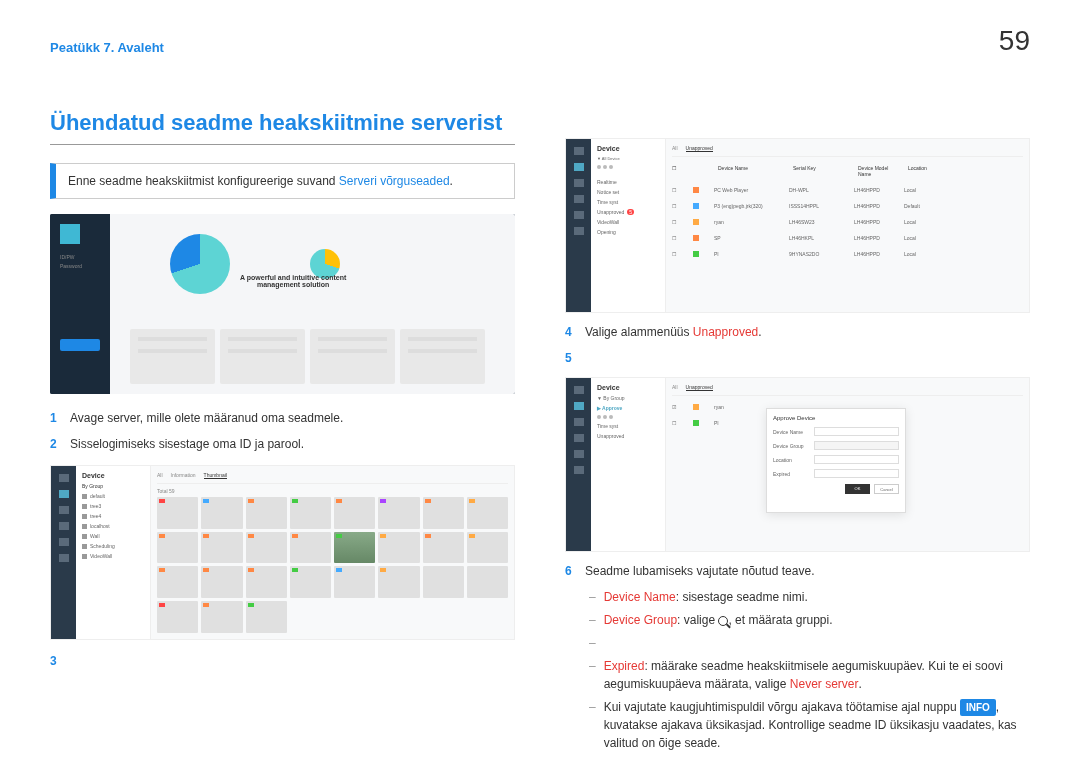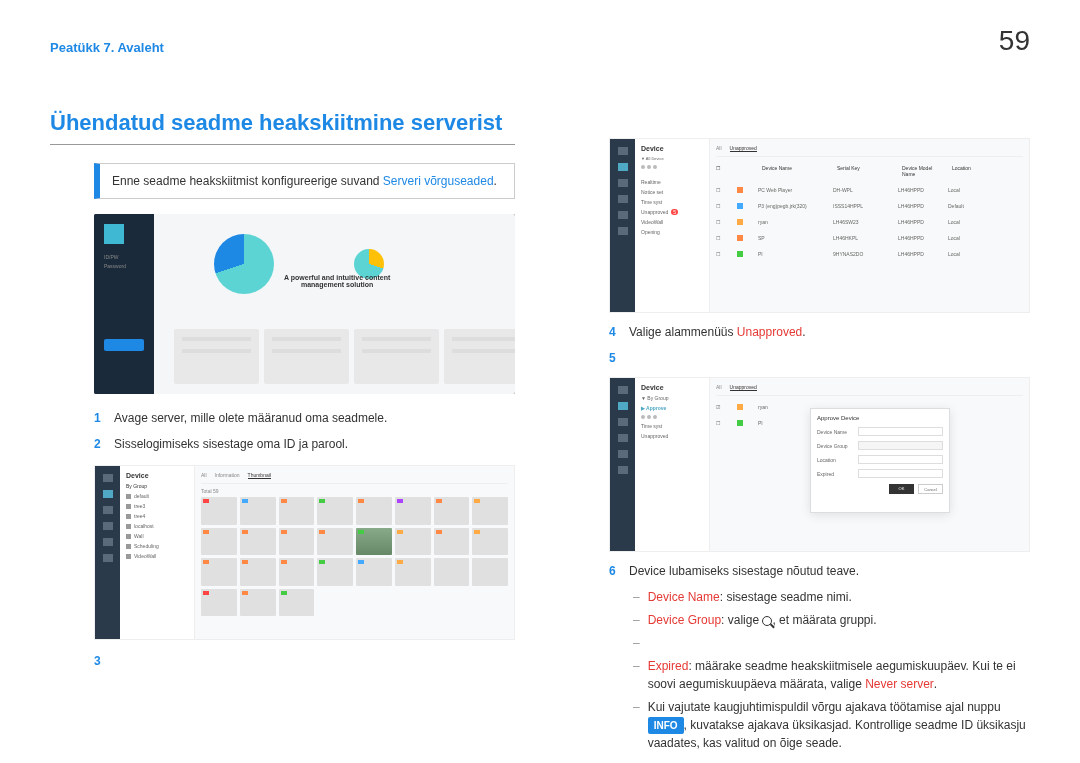--- a/index.html
+++ b/index.html
@@ -2,21 +2,21 @@
 <html><head>
 <meta charset="utf-8">
 <style>
 * { margin: 0; padding: 0; box-sizing: border-box; }
 body { font-family: Arial, sans-serif; background: #e8eff8; width: 1080px; height: 763px; position: relative; }
 .page { background: #fff; width: 1080px; height: 763px; padding: 40px 50px; position: relative; }
 .header-link { color: #1e88e5; font-size: 13px; font-weight: 600; }
 .page-num { position: absolute; top: 25px; right: 50px; font-size: 28px; color: #333; font-weight: 500; }
 .main-title { color: #1e88e5; font-size: 22px; font-weight: 600; margin-top: 55px; border-bottom: 1px solid #999; padding-bottom: 8px; width: 465px; }
 .cols { display: flex; gap: 50px; margin-top: 18px; }
-.col { width: 465px; margin-left: 44px; }
+.col { width: 465px; }
 .info-box { border: 1px solid #ccc; border-left: 6px solid #1e88e5; padding: 10px 12px; font-size: 12px; color: #333; }
 .info-box .link { color: #1e88e5; }
 .screenshot { background: #3a4a5a; width: 100%; height: 180px; margin: 15px 0; display: flex; border-radius: 2px; overflow: hidden; }
 .ss-sidebar { width: 60px; background: #1a2a3a; position: relative; }
 .ss-logo { width: 20px; height: 20px; background: #3fb8d4; margin: 10px; }
 .ss-btn { width: 40px; height: 12px; background: #1e88e5; margin: 70px 10px 5px; border-radius: 2px; }
 .ss-text { color: #888; font-size: 5px; margin: 3px 10px; }
 .ss-main { flex: 1; background: #f5f6f8; position: relative; }
 .pie1 { width: 60px; height: 60px; border-radius: 50%; background: conic-gradient(#5dd4d4 0 70%, #1e88e5 70% 100%); position: absolute; top: 20px; left: 60px; }
 .pie2 { width: 30px; height: 30px; border-radius: 50%; background: conic-gradient(#ffc107 0 30%, #5dd4d4 30% 100%); position: absolute; top: 35px; left: 200px; }
@@ -401,21 +401,21 @@
               </div>
             <div class="modal-btns">
                 <div class="mbtn primary">OK</div>
                 <div class="mbtn sec">Cancel</div>
               </div>
           </div>
         </div>
       </div>
       <div class="ol-item">
           <span class="ol-num">6</span>
-          <span>Device lubamiseks sisestage nõutud teave.</span>
+          <span>Seadme lubamiseks vajutate nõutud teave.</span>
         </div>
       <div class="sub-item">
           <span class="dash">–</span>
           <span><span class="red">Device Name</span><span>: sisestage seadme nimi.</span></span>
         </div>
       <div class="sub-item">
           <span class="dash">–</span>
           <span><span class="red">Device Group</span><span>: valige </span><span class="search-ic"></span><span>, et määrata gruppi.</span></span>
         </div>
       <div class="sub-item">

